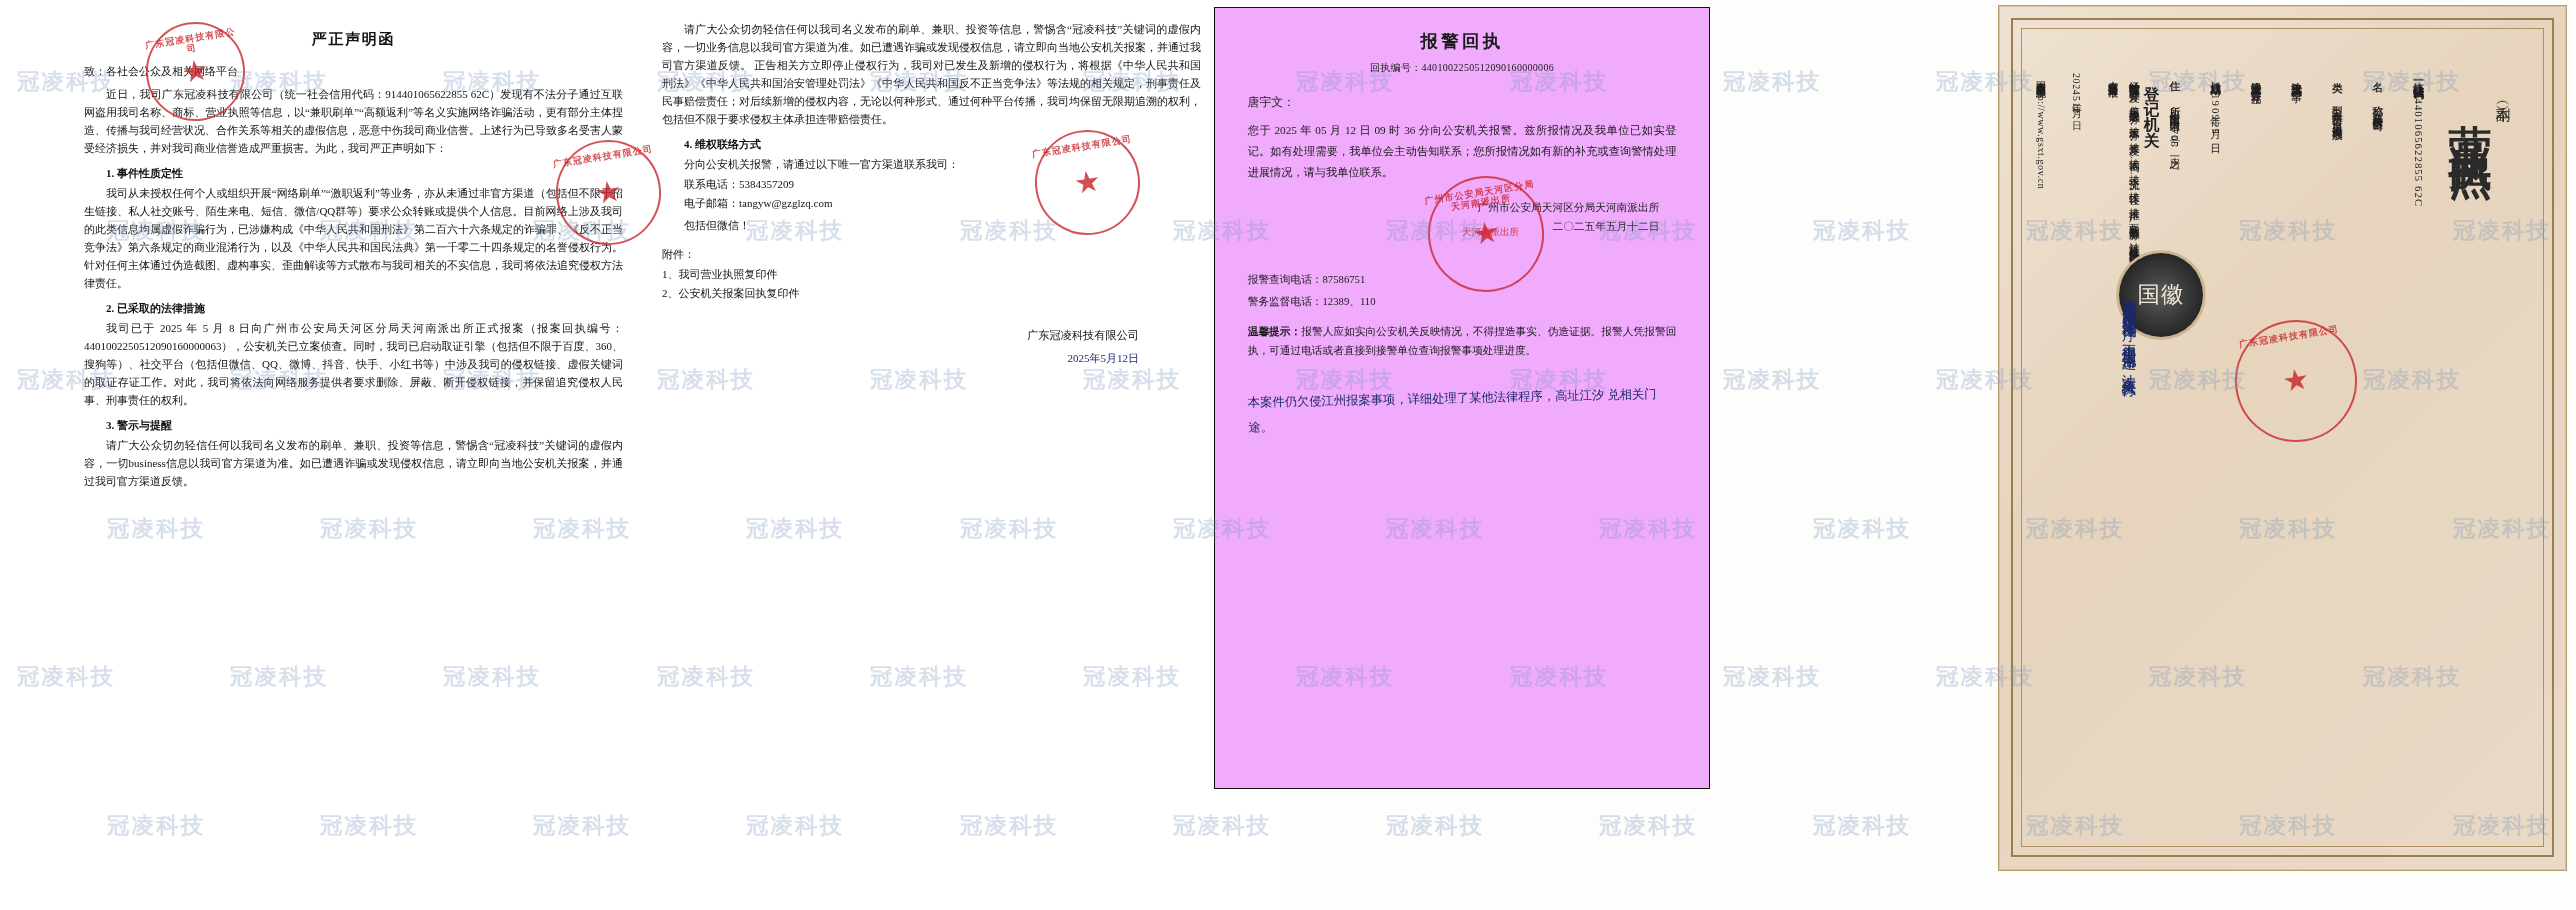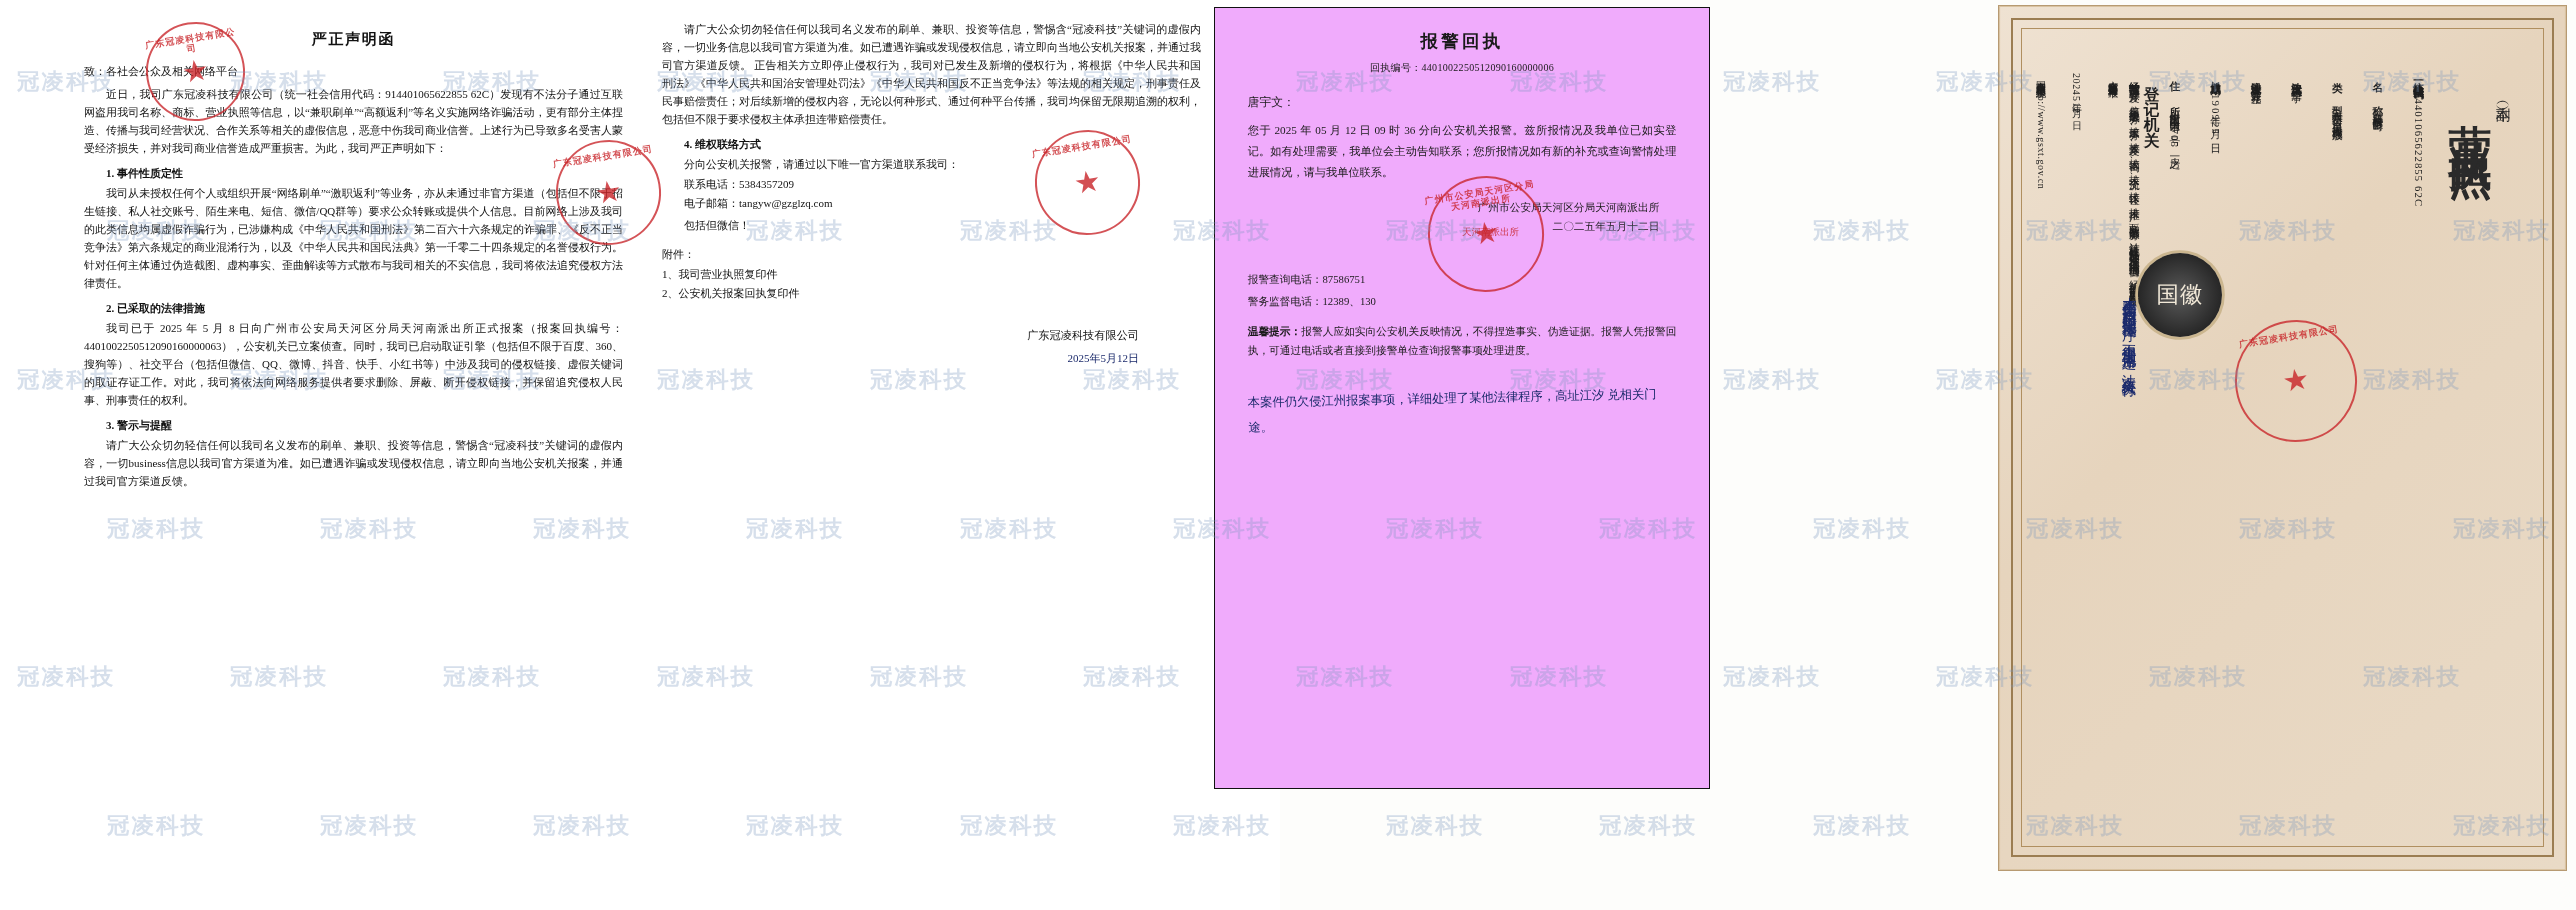--- a/index.html
+++ b/index.html
@@ -232,21 +232,21 @@
     bottom: 34px;
     writing-mode: vertical-rl;
     font-size: 14.6px;
     letter-spacing: 1.7px;
     color: #1b2a6b;
     height: 550px;
     transform: rotate(0.6deg);
   }
   .emblem {
     position: absolute;
-    left: 139px;
+    left: 120px;
     top: 247px;
     width: 84px;
     height: 84px;
     border-radius: 50%;
     background: radial-gradient(circle at 50% 50%, #5a5a5a 0%, #2e2e2e 60%, #111 100%);
     color: #f2e9d8;
     display: flex;
     align-items: center;
     justify-content: center;
     font-size: 22.4px;
@@ -364,21 +364,21 @@
       <div class="r-to">唐宇文：</div>
       <div class="r-body ind">您于 2025 年 05 月 12 日 09 时 36 分向公安机关报警。兹所报情况及我单位已如实登记。如有处理需要，我单位会主动告知联系；您所报情况如有新的补充或查询警情处理进展情况，请与我单位联系。</div>
 
       <div class="r-sign">
         <div>广州市公安局天河区分局天河南派出所</div>
         <div>二〇二五年五月十二日</div>
       </div>
 
       <div class="r-contact">
         <div>报警查询电话：87586751</div>
-        <div>警务监督电话：12389、130</div>
+        <div>警务监督电话：12389、110</div>
       </div>
 
       <div class="r-tip">
         <span style="font-weight:700">温馨提示：</span><span>报警人应如实向公安机关反映情况，不得捏造事实、伪造证据。报警人凭报警回执，可通过电话或者直接到接警单位查询报警事项处理进度。</span>
       </div>
 
       <div class="r-hand">本案件仍欠侵江州报案事项，详细处理了某他法律程序，高址江汐 兑相关门途。</div>
     </div>
 
     <div class="seal" style="left:213px; top:168px; width:112px; height:112px;">

